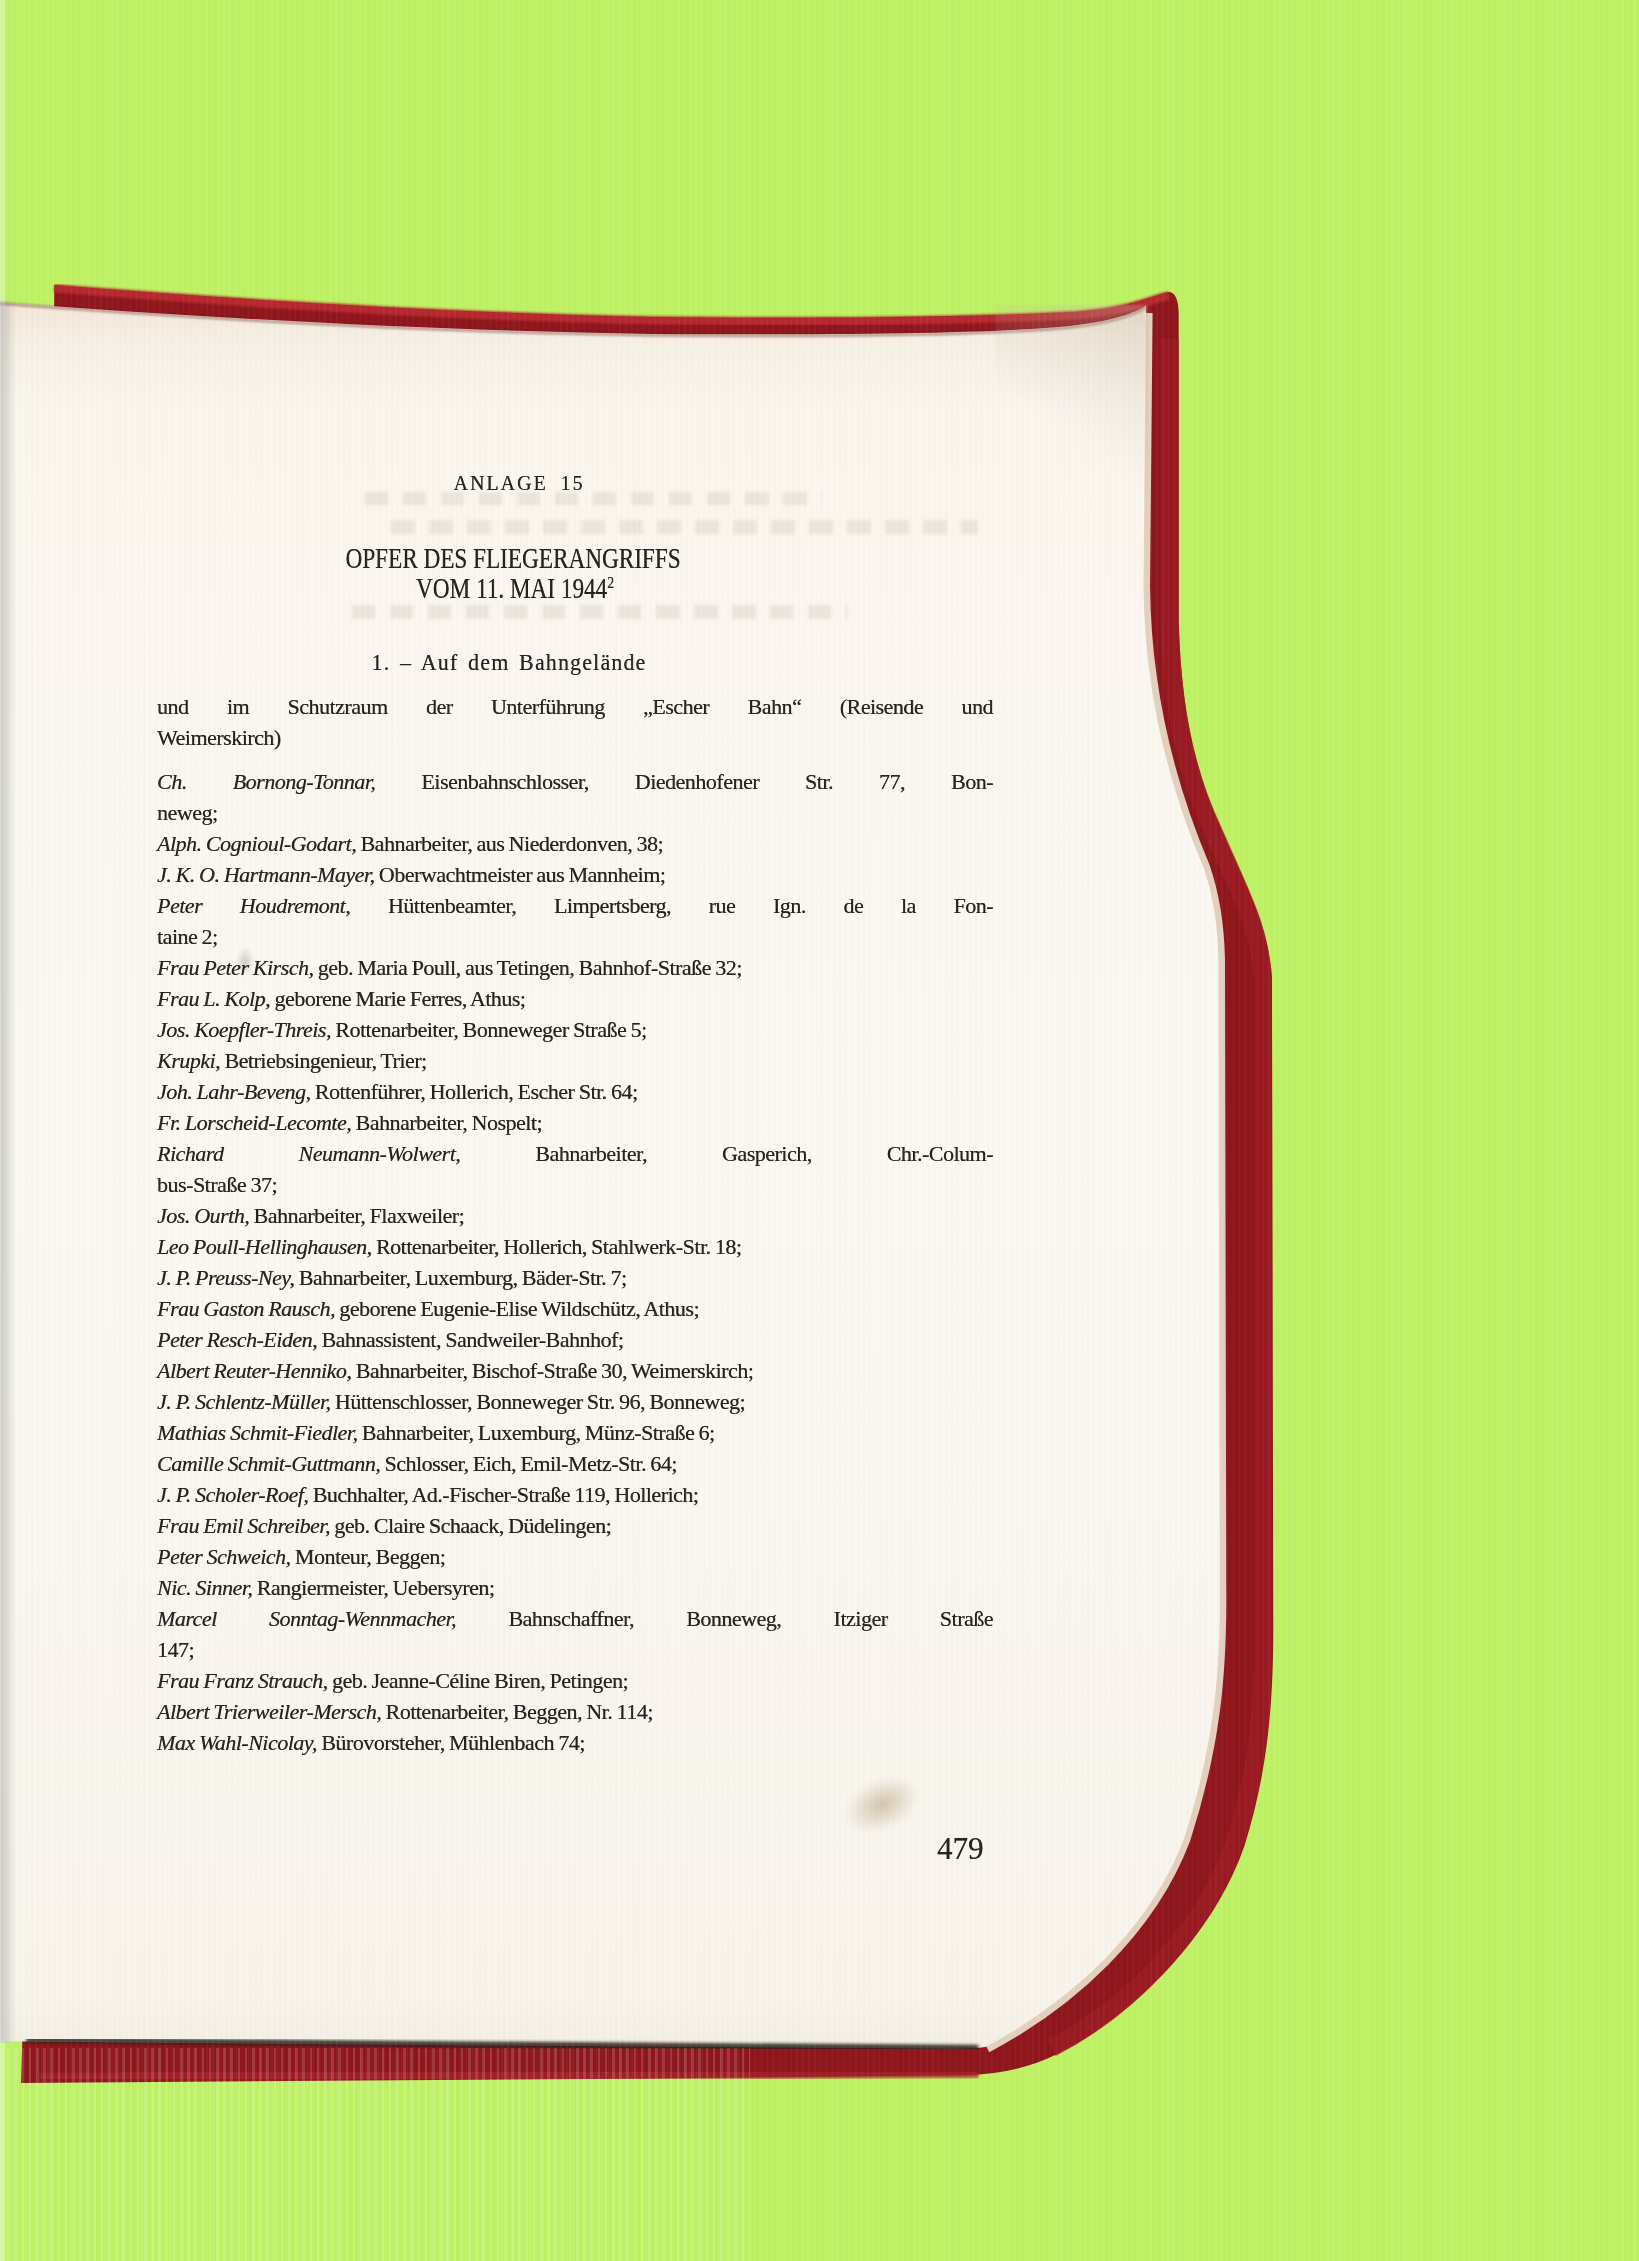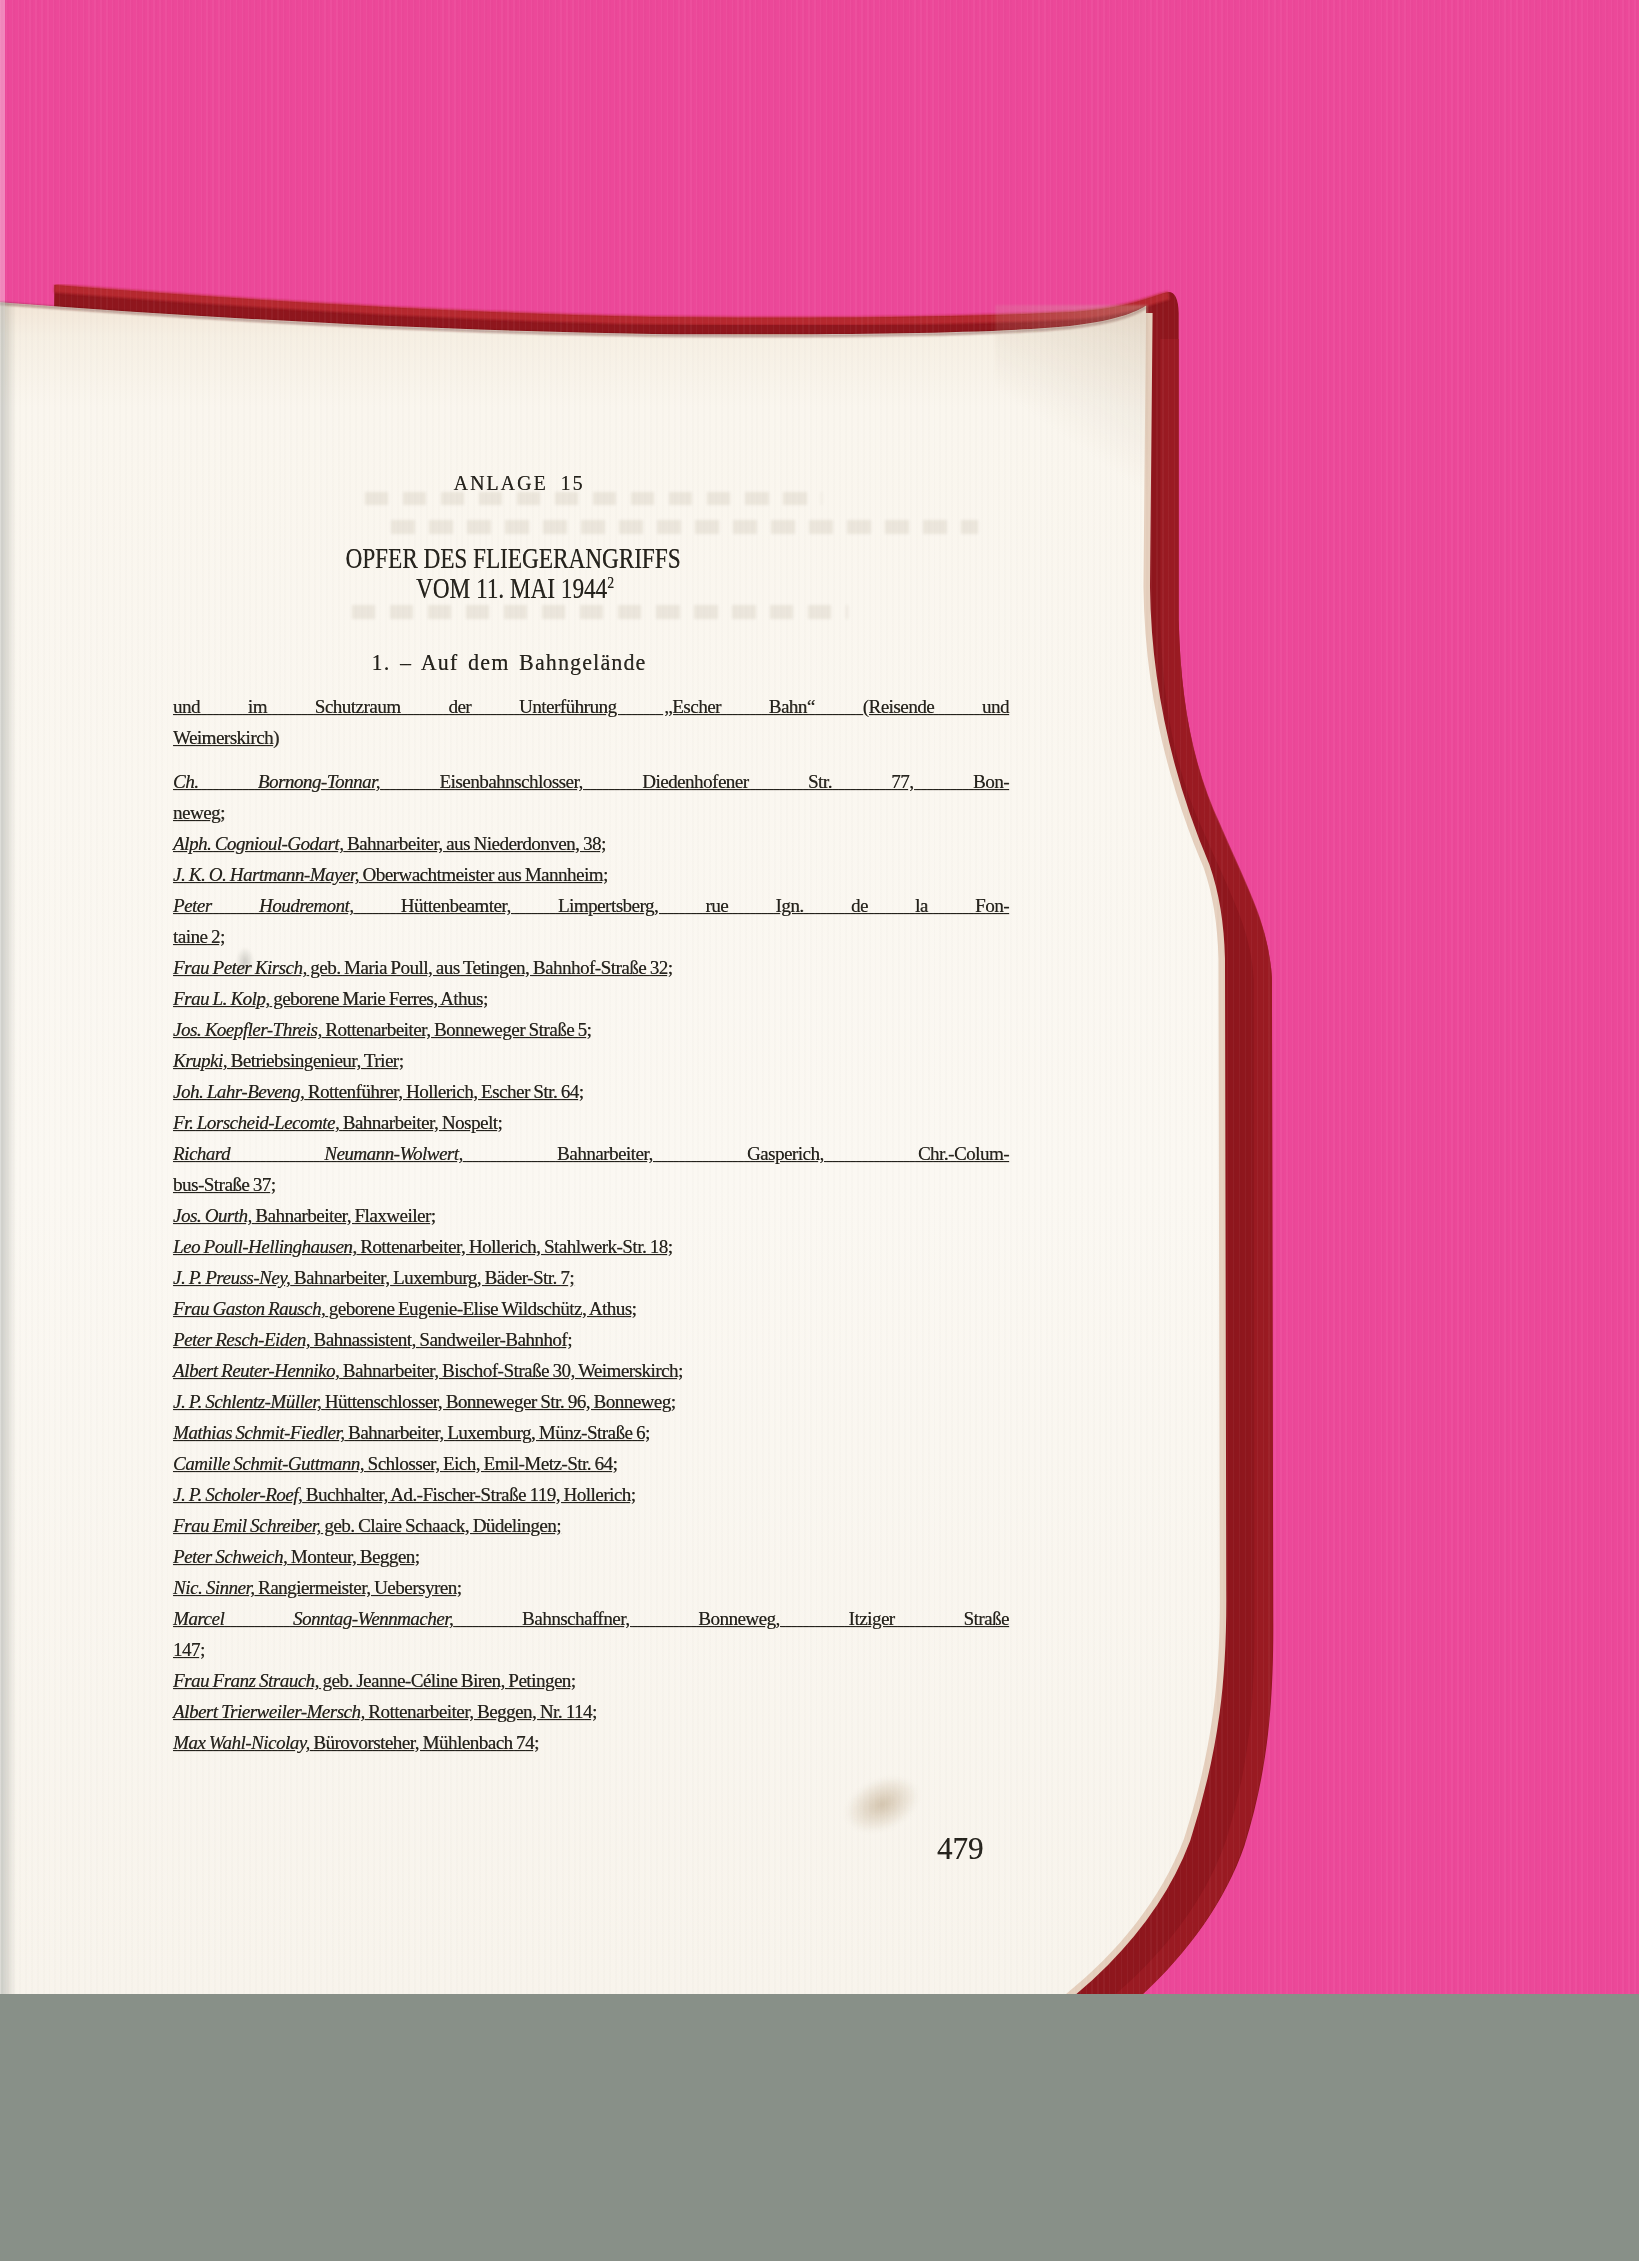--- a/index.html
+++ b/index.html
@@ -1,33 +1,33 @@
 <!DOCTYPE html>
 <html style="font-size:10.4px"><head>
 <meta charset="utf-8">
 <style>
   html,body{margin:0;padding:0;background:#889088;}
-  .canvas{position:relative;width:1640px;height:1994px;overflow:hidden;
-          background:#ec4899;font-family:"Liberation Serif",serif;}
+  .canvas{position:relative;width:1640px;height:2261px;overflow:hidden;
+          background:#bef264;font-family:"Liberation Serif",serif;}
   .canvas::after{content:"";position:absolute;inset:0;pointer-events:none;
           background:repeating-linear-gradient(90deg,rgba(255,255,255,.07) 0 1.3px,rgba(0,0,0,0.02) 1.3px 3.3px,rgba(255,255,255,0) 3.3px 5.9px);
           opacity:.55;}
   svg.scene{position:absolute;left:0;top:0;}
   
   .txt{position:absolute;color:#24221c;text-shadow:0.3px 0.2px 0.5px rgba(40,34,26,.65);}
   .h{white-space:nowrap;}
   .h-anlage{left:519px;top:472px;font-size:20px;line-height:22px;letter-spacing:2px;word-spacing:5.9px;
             transform:translateX(-50%);}
   .h-title1{left:513px;top:543px;font-size:29px;line-height:31px;transform:translateX(-50%) scaleX(0.80);}
   .h-title2{left:515px;top:573px;font-size:29px;line-height:31px;transform:translateX(-50%) scaleX(0.80);}
   .h-title2 .sup{font-size:17px;position:relative;top:-10.4px;letter-spacing:0;}
   .h-section{left:509px;top:649px;font-size:23.5px;line-height:26px;letter-spacing:1.3px;word-spacing:3.3px;
              transform:translateX(-50%) scaleX(0.93);}
-  .block{position:absolute;left:173px;width:836px;font-size:19px;line-height:31px;
-         letter-spacing:-0.5px;word-spacing:-0.7px;text-decoration:underline;}
+  .block{position:absolute;left:157px;width:836px;font-size:22px;line-height:31px;
+         letter-spacing:-0.5px;word-spacing:-0.7px;}
   .intro{top:691px;}
   .entries{top:766px;}
   .tline{height:31px;text-align:justify;text-align-last:left;}
   .tline.j{text-align-last:justify;}
   .nm{font-style:italic;margin-top:24px;}
   .pageno{left:937px;top:1833px;font-size:31px;line-height:31px;}
   
   .ghost{position:absolute;pointer-events:none;filter:blur(1.6px);opacity:.13;
          background:repeating-linear-gradient(90deg,rgba(115,95,65,.85) 0 23.5px,rgba(115,95,65,0) 23.5px 38px);}
   .g1{left:365px;top:492px;width:457px;height:13px;}

